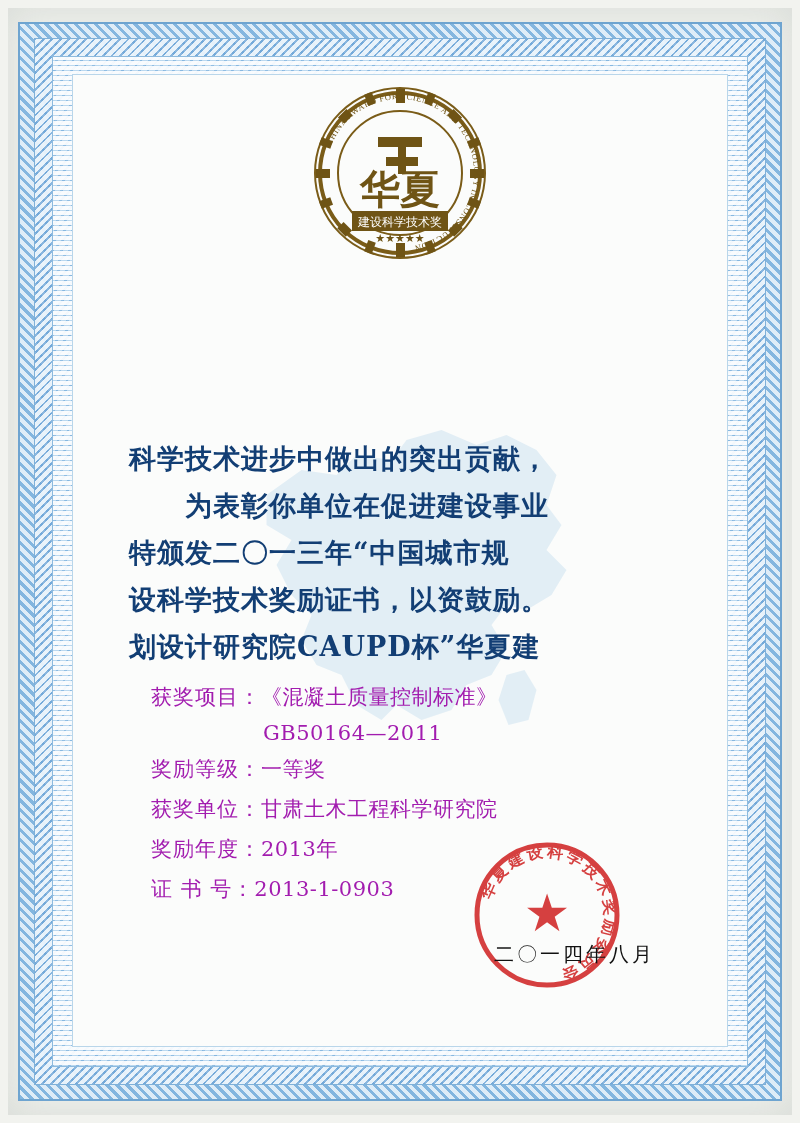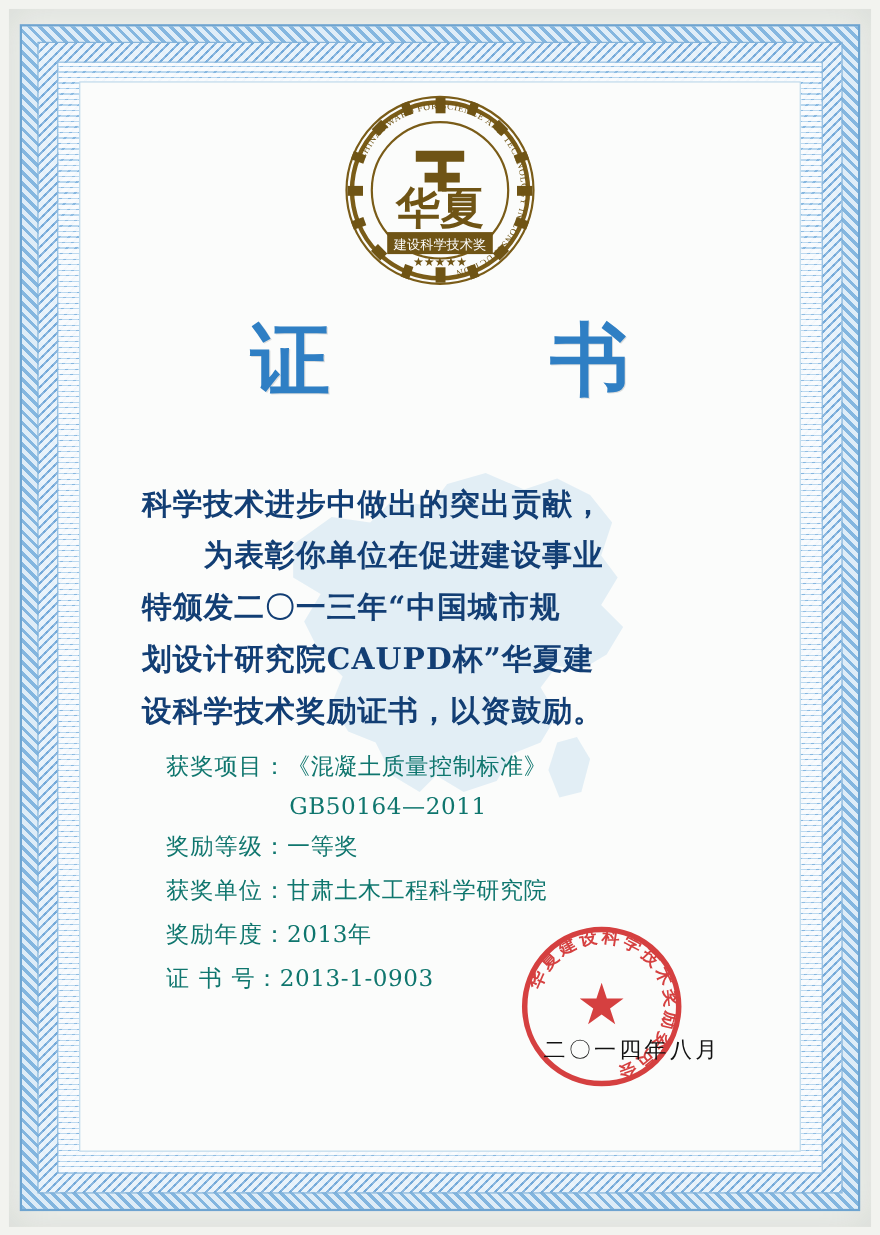--- a/index.html
+++ b/index.html
@@ -151,21 +151,21 @@
     text-align: justify;
   }
   .body-text .indent { display: inline-block; width: 56px; }
 
   
   .details {
     position: absolute;
     top: 604px;
     left: 78px;
     right: 60px;
-    color: #0f766e;
+    color: #a21caf;
     font-family: "DejaVu Serif", serif;
     font-size: 21px;
     line-height: 36px;
   }
   .detail-row {
     display: flex;
     align-items: flex-start;
     margin-bottom: 4px;
   }
   .detail-label {
@@ -253,28 +253,27 @@
 
           <path d="M66,52 h44 v10 h-16 v10 h12 v9 h-12 v8 h-8 v-8 h-12 v-9 h12 v-10 h-20 z" fill="#6f5415"></path>
           <text x="88" y="118" text-anchor="middle" font-size="40" font-weight="bold" fill="#6f5415" font-family="DejaVu Serif, serif">华夏</text>
           <rect x="40" y="126" width="96" height="20" fill="#6f5415"></rect>
           <text x="88" y="141" text-anchor="middle" font-size="12" fill="#ffffff" font-family="DejaVu Serif, serif">建设科学技术奖</text>
           <text x="88" y="157" text-anchor="middle" font-size="11" fill="#6f5415" font-family="DejaVu Sans, sans-serif">★★★★★</text>
         </svg>
       </div>
     </div>
 
-    <div class="title">证　书</div>
 
     <div class="body-text">
       <div>科学技术进步中做出的突出贡献，</div>
       <div><span class="indent"></span><span>为表彰你单位在促进建设事业</span></div>
       <div>特颁发二〇一三年“中国城市规</div>
+      <div>设科学技术奖励证书，以资鼓励。</div>
       <div>划设计研究院CAUPD杯”华夏建</div>
-      <div>设科学技术奖励证书，以资鼓励。</div>
     </div>
 
     <div class="details">
       <div>
         <div class="detail-row">
           <span class="detail-label">获奖项目：</span>
           <span class="detail-value">《混凝土质量控制标准》</span>
         </div>
         <div class="detail-sub">GB50164—2011</div>
       </div>

